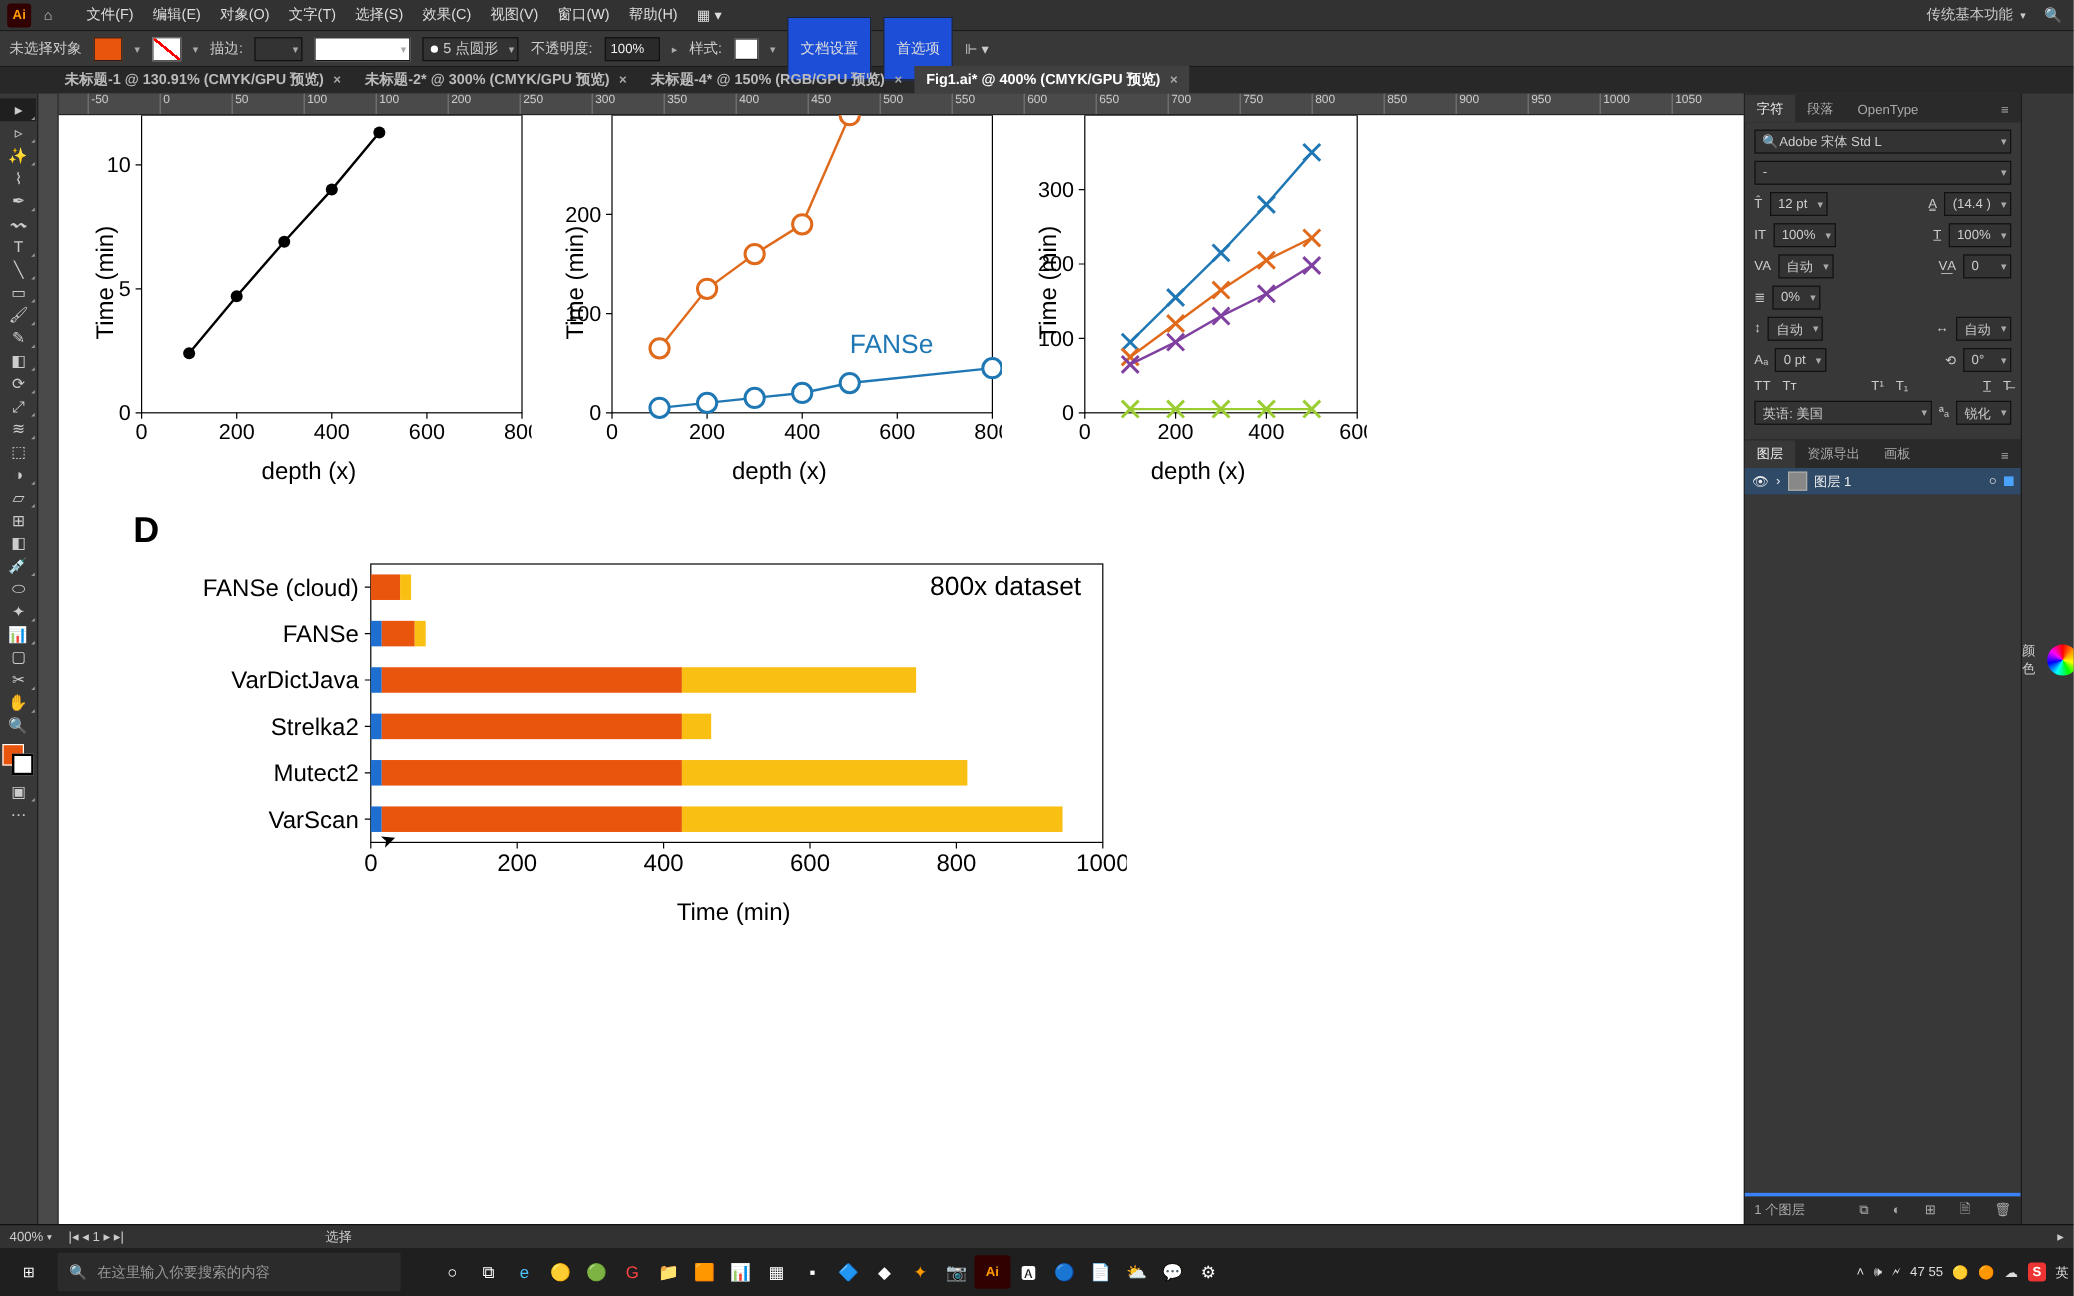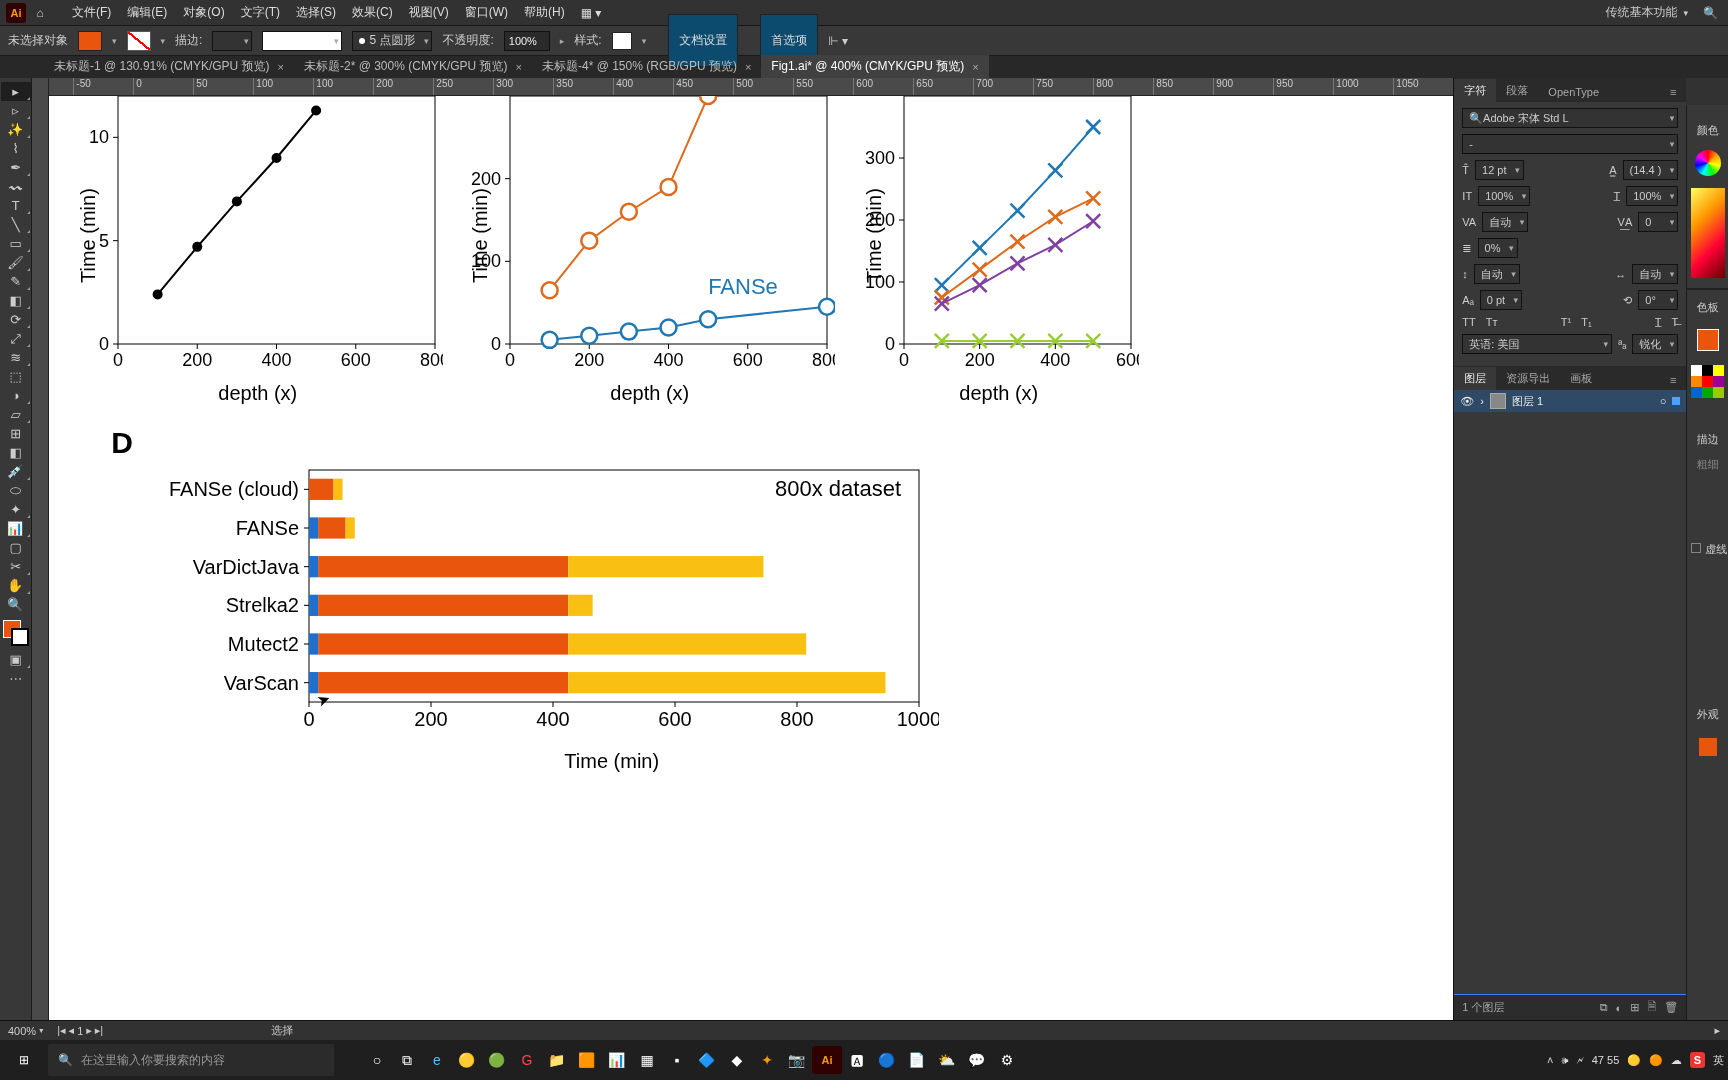--- a/index.html
+++ b/index.html
@@ -16,24 +16,24 @@
 
   
   .options-bar { height: 30px; background: #383838; display: flex; align-items: center; padding: 0 8px; gap: 10px; border-bottom: 1px solid #1a1a1a; }
   .options-bar .lbl { font-size: 12px; color: #ccc; }
   .swatch { width: 24px; height: 20px; border: 1px solid #222; background: #e9550c; display:inline-block;}
   .nofill { width:24px;height:20px;border:1px solid #555;background:#fff;position:relative;}
   .nofill:after{content:"";position:absolute;left:0;top:0;right:0;bottom:0;background:linear-gradient(to top right, transparent 46%, red 46%, red 54%, transparent 54%);}
   .dropdown { background:#333; border:1px solid #111; height:20px; padding:0 16px 0 6px; display:flex; align-items:center; position:relative; min-width:40px;}
   .dropdown:after{content:"▾"; position:absolute; right:3px; font-size:9px; color:#aaa;}
   .opt-input { background:#2a2a2a; border:1px solid #111; height:20px; color:#eee; padding:0 4px; width:46px; font-size:11px;}
-  .btn { background:#0c4a6e; border:1px solid #222; padding:17px 10px; color:#ddd; font-size:12px;margin-left:12px;}
-
-  
-  .tabstrip { height: 22px; background: #282828; display: flex; align-items: flex-end; padding-left: 44px; }
+  .btn { background:#1d4ed8; border:1px solid #222; padding:17px 10px; color:#ddd; font-size:12px;}
+
+  
+  .tabstrip { height: 22px; background: #282828; display: flex; align-items: flex-end; padding-left: 44px; font-weight: bold; }
   .tab { padding: 3px 10px; font-size: 12px; color: #bbb; display:flex; align-items:center; gap:8px;}
   .tab.active { background: #404040; color:#fff;}
   .tab .close { font-size:11px; color:#aaa;}
 
   
   .main { display: flex; height: calc(100% - 26px - 30px - 22px - 20px - 40px); }
   .tools-left { width: 34px; background: #383838; display:flex; flex-direction:column; align-items:center; padding-top:4px; gap:0; border-right:1px solid #1a1a1a;}
   .tool { width:30px; height:19px; display:flex; align-items:center; justify-content:center; color:#ccc; font-size:13px; position:relative;}
   .tool.sel{ background:#1f1f1f; }
   .tool .tri{ position:absolute; right:1px; bottom:1px; width:0;height:0;border-left:3px solid transparent;border-bottom:3px solid #999;}
@@ -48,23 +48,23 @@
   .panel-stack{ flex:1; display:flex; flex-direction:column;}
   .panel-tabs{ display:flex; background:#2a2a2a; height:24px; align-items:flex-end;}
   .ptab{ padding:4px 10px; font-size:11px; color:#aaa;}
   .ptab.active{ background:#383838; color:#eee;}
   .panel-body{ padding:6px 8px; font-size:11px; color:#ccc;}
   .panel-body .row{ display:flex; align-items:center; gap:6px; margin-bottom:6px;}
   .panel-body .wsel{ flex:1;}
   .layers-body{ flex:1; background:#383838;}
   .layer-row{ display:flex;align-items:center;height:22px;background:#2f4a66;color:#eee;font-size:11px;padding:0 6px;gap:6px;}
   .layer-row .eye{width:14px;text-align:center;}
-  .panel-footer{ height:26px;background:#2c2c2c;border-top:1px solid #3b82f6;display:flex;align-items:center;padding:0 8px;font-size:11px;color:#aaa; gap:8px;}
-
-  .extra-strip{ width:44px; background:#383838; border-left:1px solid #1a1a1a; display:flex; flex-direction:column; align-items:center; padding-top:18px; gap:10px;margin-top:27px;}
+  .panel-footer{ height:26px;background:#2c2c2c;border-top:3px solid #3b82f6;display:flex;align-items:center;padding:0 8px;font-size:11px;color:#aaa; gap:20px;}
+
+  .extra-strip{ width:44px; background:#383838; border-left:1px solid #1a1a1a; display:flex; align-items:center; padding-top:2px; gap:10px;}
   .extra-strip .elabel{ font-size:11px; color:#ccc; writing-mode:horizontal-tb;}
   .extra-strip .ebox{ width:30px;height:30px; display:flex;align-items:center;justify-content:center;}
   .colorwheel{ width:34px;height:34px; background: conic-gradient(red,orange,yellow,lime,cyan,blue,magenta,red); border-radius:3px;}
   .colgrad{ width:34px; height:90px; background: linear-gradient(135deg, #ffff66, #ff9900, #ff0033, #660000);}
   .swset{ width:34px; display:flex; flex-wrap:wrap;}
   .swset span{ width:11px;height:11px;}
 
   
   .statusbar{ height:20px; background:#323232; display:flex; align-items:center; padding:0 8px; font-size:11px; color:#ccc; gap:14px; border-top:1px solid #111;text-align:right;}
   .statusbar .sdrop{ display:flex;align-items:center;gap:3px;}

